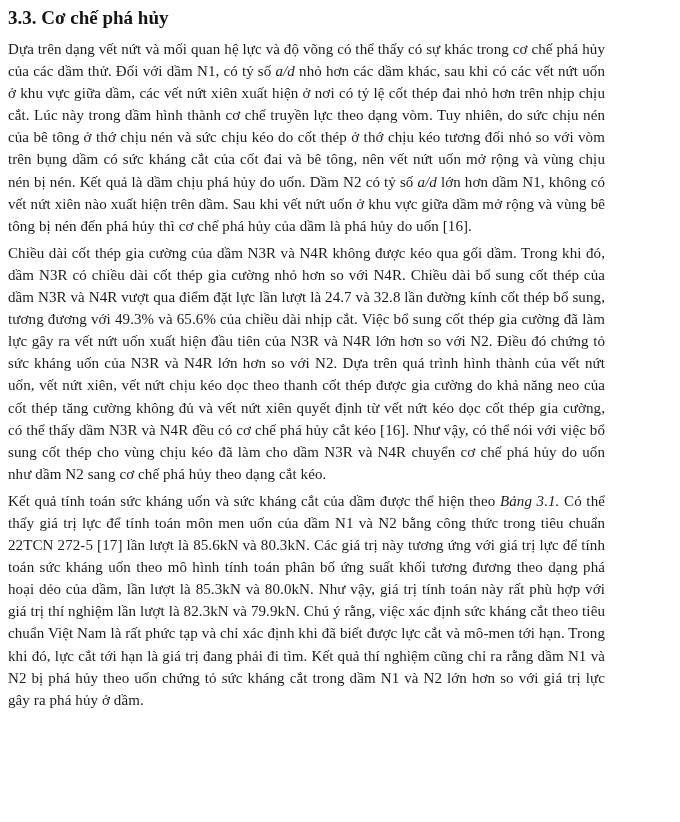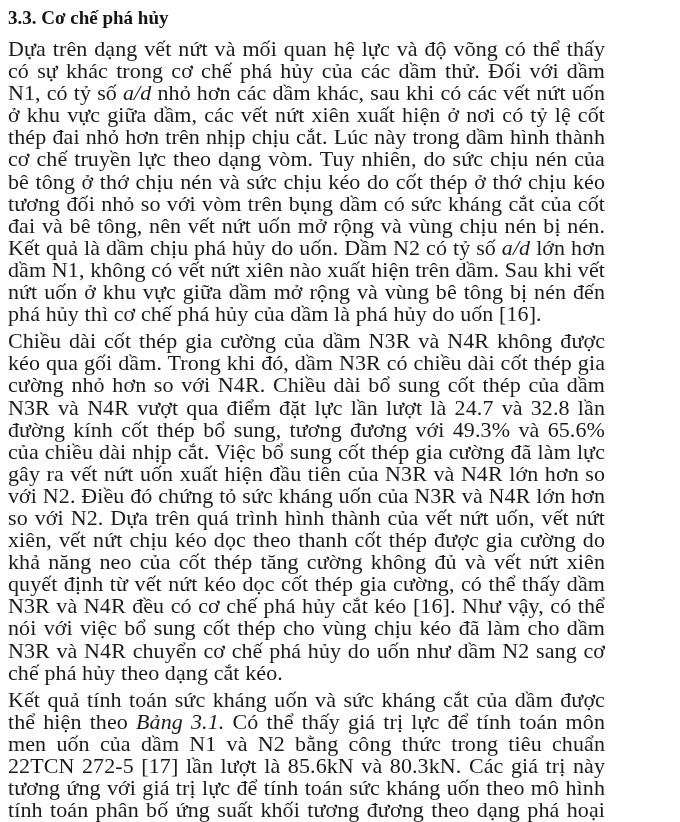--- a/index.html
+++ b/index.html
@@ -20,21 +20,21 @@
   }
   .heading {
     margin: 0 0 8px 0;
     font-size: 19px;
     line-height: 25px;
     font-weight: bold;
     color: #141414;
   }
   .para {
     margin: 0 0 5px 0;
-    font-size: 22px;
+    font-size: 15px;
     line-height: 22.1px;
     text-align: justify;
     letter-spacing: 0.1px;
   }
   .para em {
     font-style: italic;
   }
 </style>
 </head>
 <body>

